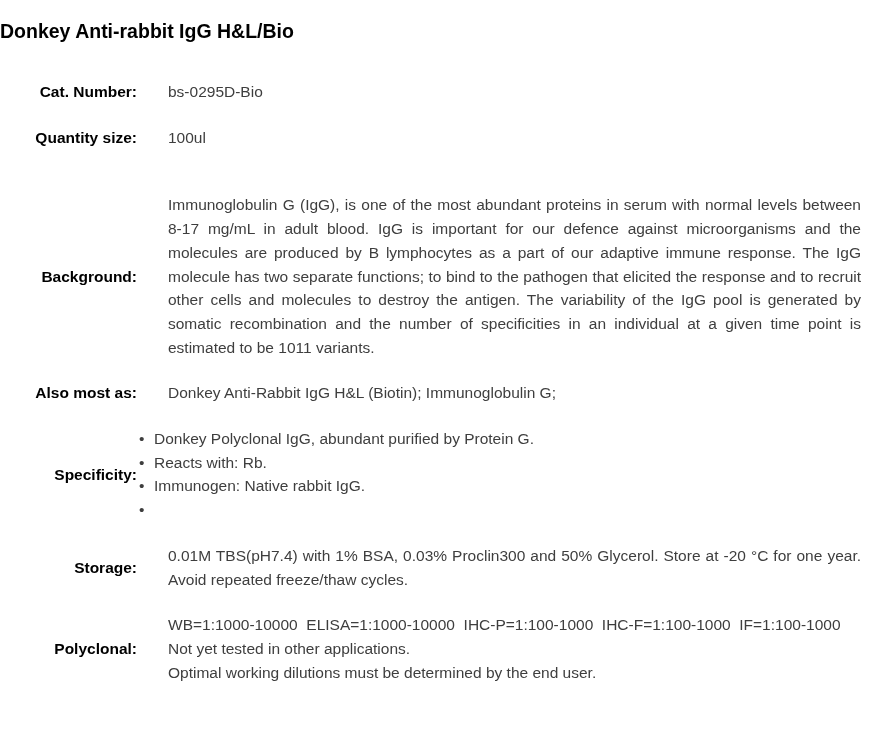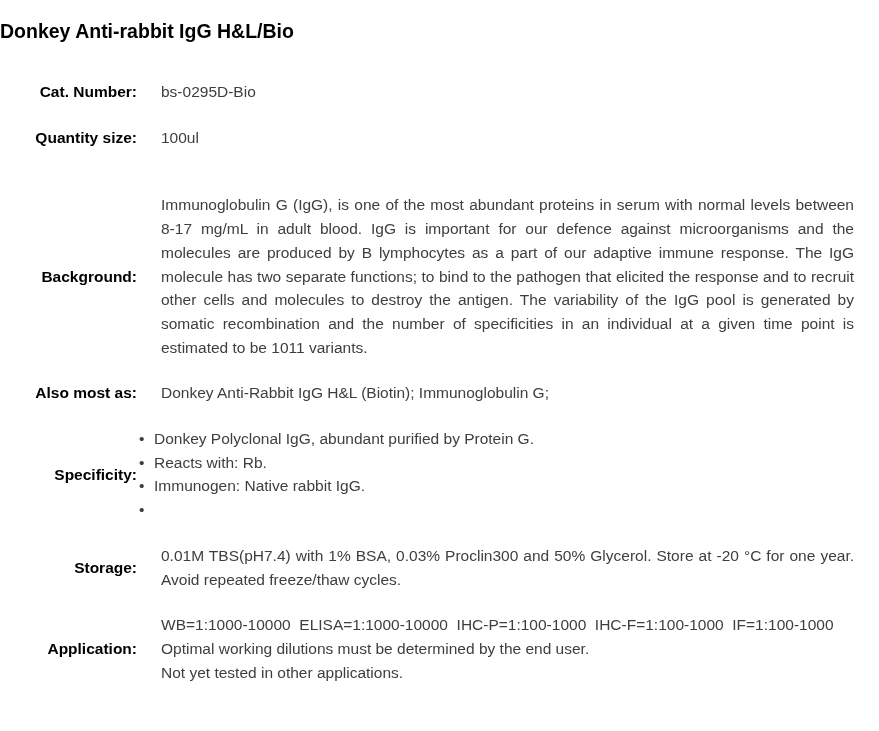--- a/index.html
+++ b/index.html
@@ -37,21 +37,21 @@
   }
   .label {
     flex: none;
     width: 137px;
     text-align: right;
     font-weight: bold;
     color: #000000;
   }
   .value {
     flex: none;
-    margin-left: 24px;
+    margin-left: 31px;
     width: 693px;
   }
   .just { text-align: justify; }
   .prews { white-space: pre-wrap; }
   ul.bullets {
     list-style: none;
     margin: 0;
     padding: 0;
   }
   ul.bullets li {
@@ -116,22 +116,22 @@
         </li>
       </ul>
     </div>
 
     <div class="row">
       <div class="label">Storage:</div>
       <div class="value just">0.01M TBS(pH7.4) with 1% BSA, 0.03% Proclin300 and 50% Glycerol. Store at -20 °C for one year. Avoid repeated freeze/thaw cycles.</div>
     </div>
 
     <div class="row">
-      <div class="label">Application:</div>
+      <div class="label">Polyclonal:</div>
       <div class="value">
         <div class="prews">WB=1:1000-10000  ELISA=1:1000-10000  IHC-P=1:100-1000  IHC-F=1:100-1000  IF=1:100-1000</div>
+        <div>Not yet tested in other applications.</div>
         <div>Optimal working dilutions must be determined by the end user.</div>
-        <div>Not yet tested in other applications.</div>
       </div>
     </div>
 
   </div>
 </div>
 
 </body></html>

